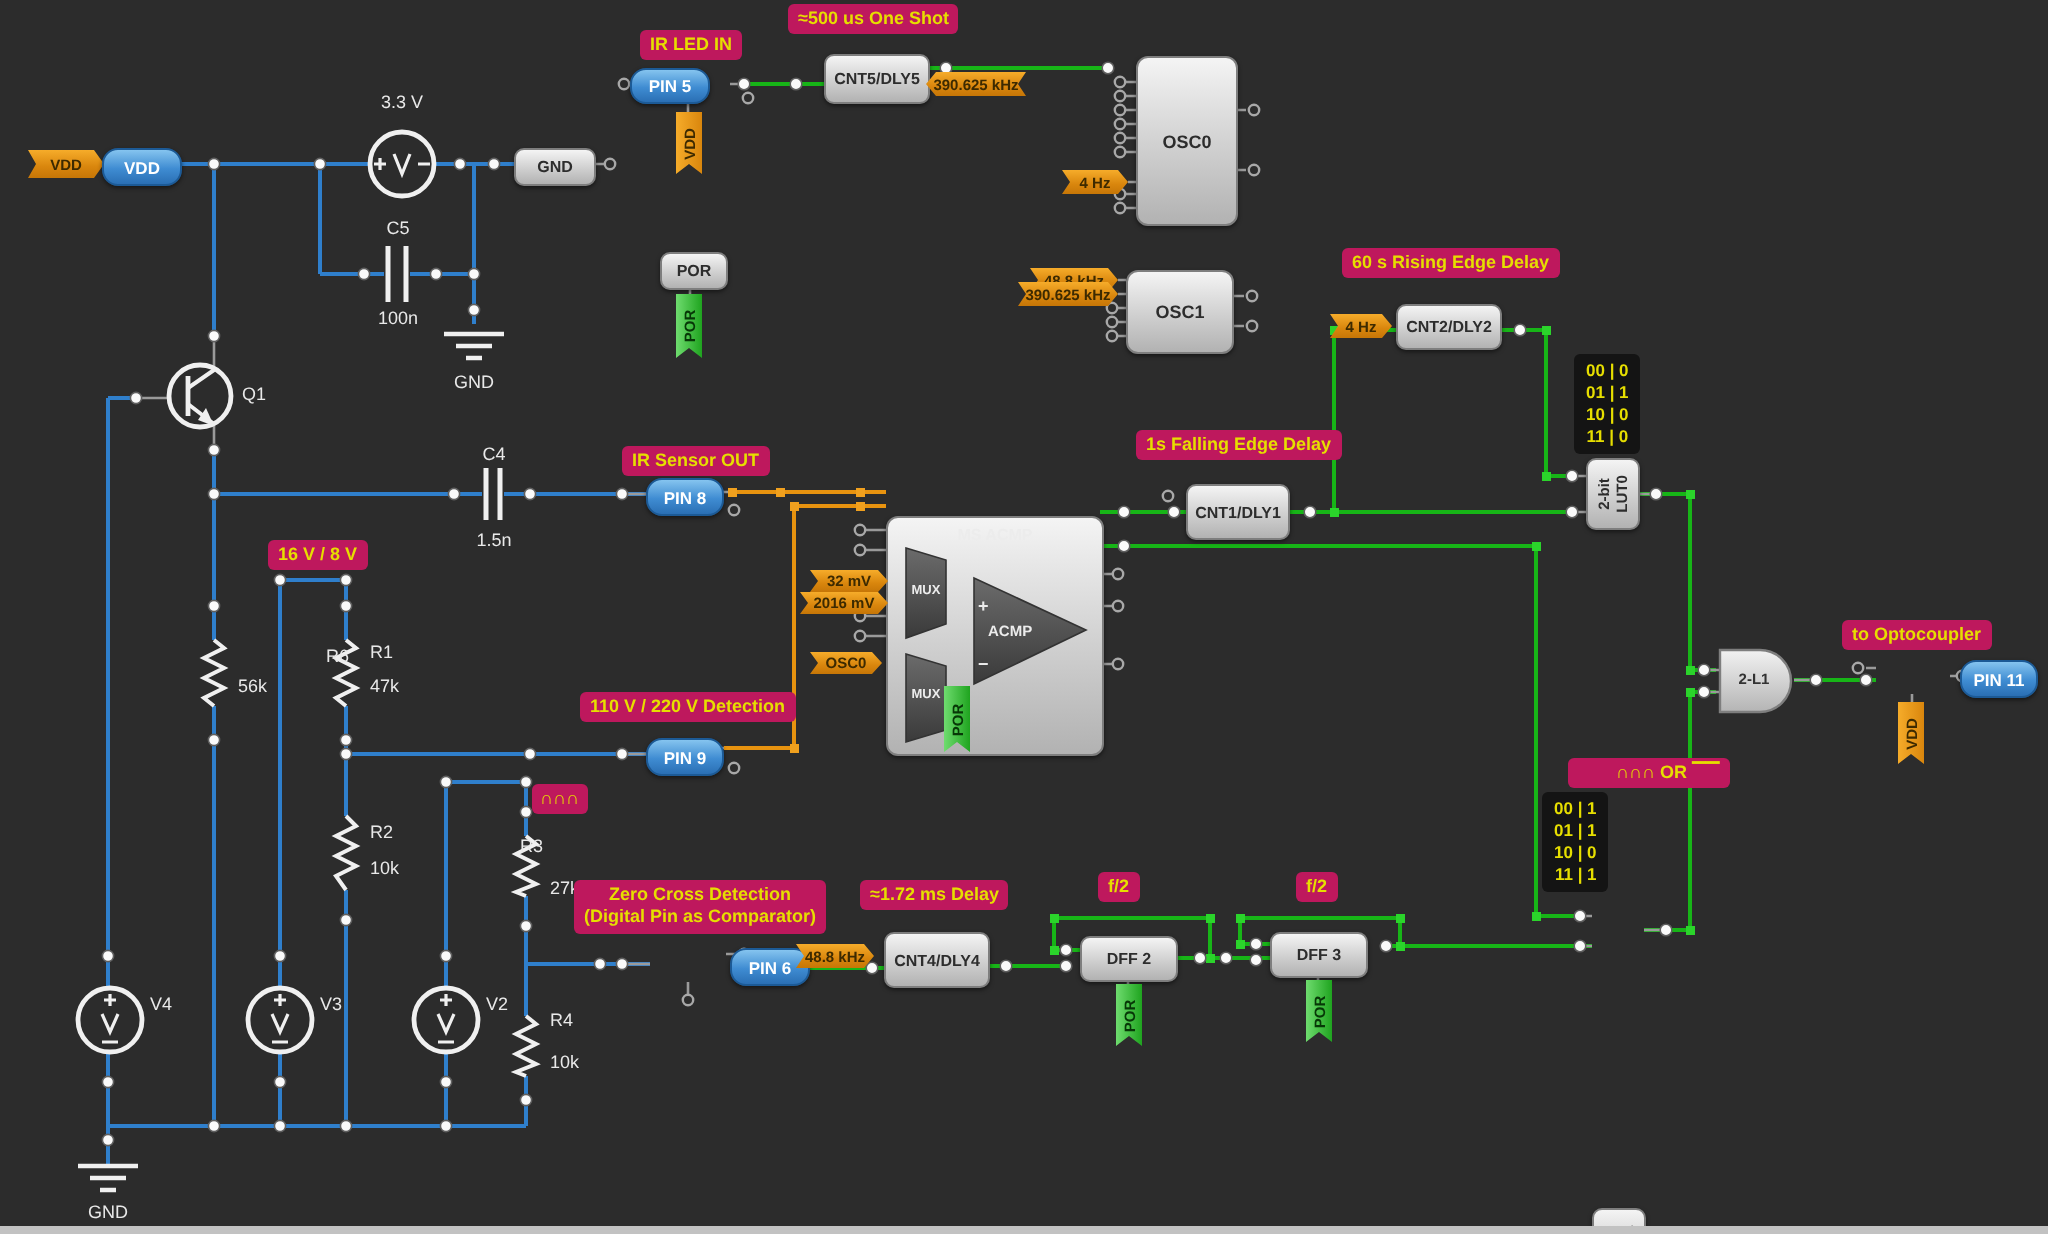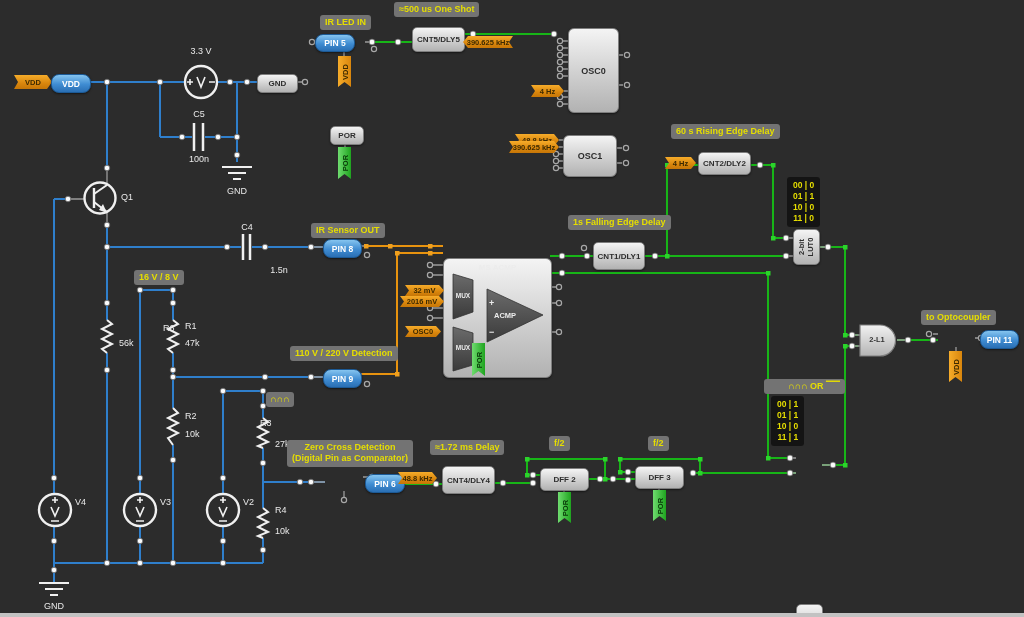--- a/index.html
+++ b/index.html
@@ -7,21 +7,21 @@
           font-family:"Liberation Sans","DejaVu Sans",sans-serif;}
   #wires{position:absolute;left:0;top:0;z-index:1;}
   .abs{position:absolute;z-index:2;}
   .blk{background:linear-gradient(#f4f4f4,#cfcfcf 55%,#b2b2b2);border:1px solid #7e7e7e;
        border-radius:5px;color:#2d2d2d;display:flex;align-items:center;justify-content:center;
        font-size:8px;font-weight:700;box-shadow:0 1px 2px rgba(0,0,0,.5);}
   .bigblk{border-radius:6px;font-size:9px;}
   .pinb{background:linear-gradient(#85c4ef,#3f8cd2 55%,#2a6fb4);border:1px solid #1c5causing;
         border:1px solid #1c5a96;border-radius:8px;color:#fff;display:flex;align-items:center;
         justify-content:center;font-size:8.5px;font-weight:700;box-shadow:0 1px 2px rgba(0,0,0,.5);}
-  .lab{background:#737373;color:#e6de00;font-size:9px;font-weight:700;padding:2px 5px;
+  .lab{background:#be185d;color:#e6de00;font-size:9px;font-weight:700;padding:2px 5px;
        border-radius:3px;white-space:nowrap;line-height:1.25;}
   .lab div{text-align:center;}
   .wlab{color:#e9e9e9;font-size:9px;white-space:nowrap;}
   .tag{background:linear-gradient(#f6ac2a,#d9860d 60%,#c67607);color:#3d2a00;font-size:7.5px;
        font-weight:700;display:flex;align-items:center;justify-content:center;white-space:nowrap;}
   .tagR{clip-path:polygon(0 0,calc(100% - 5px) 0,100% 50%,calc(100% - 5px) 100%,0 100%,4px 50%);}
   .tagL{clip-path:polygon(5px 0,100% 0,calc(100% - 4px) 50%,100% 100%,5px 100%,0 50%);}
   .ribbon{clip-path:polygon(0 0,100% 0,100% 100%,50% calc(100% - 5px),0 100%);}
   .ribbon span{position:absolute;left:50%;top:50%;transform:translate(-50%,-50%) rotate(-90deg);
        font-size:7.5px;font-weight:700;white-space:nowrap;}
@@ -364,21 +364,21 @@
 <div class="abs ribbon rib-gr" style="left:472px;top:343px;width:13px;height:33px;">
       <span>POR</span>
     </div>
 
 <div class="abs lab" style="left:568px;top:215px;">1s Falling Edge Delay</div>
 <div class="abs blk" style="left:593px;top:242px;width:50px;height:26px;">CNT1/DLY1</div>
 
 <div class="abs lab" style="left:311px;top:223px;">IR Sensor OUT</div>
 <div class="abs pinb" style="left:323px;top:239px;width:37px;height:17px;">PIN 8</div>
 <div class="abs wlab" style="left:235px;top:222px;width:24px;text-align:center;">C4</div>
-<div class="abs wlab" style="left:233px;top:265px;width:28px;text-align:center;margin-left:32px;">1.5n</div>
+<div class="abs wlab" style="left:233px;top:265px;width:28px;text-align:center;">1.5n</div>
 
 <div class="abs lab" style="left:134px;top:270px;">16 V / 8 V</div>
 <div class="abs wlab" style="left:119px;top:323px;margin-left:44px;">R6</div>
 <div class="abs wlab" style="left:119px;top:338px;">56k</div>
 <div class="abs wlab" style="left:185px;top:321px;">R1</div>
 <div class="abs wlab" style="left:185px;top:338px;">47k</div>
 <div class="abs wlab" style="left:185px;top:411px;">R2</div>
 <div class="abs wlab" style="left:185px;top:429px;">10k</div>
 <div class="abs wlab" style="left:260px;top:418px;">R3</div>
 <div class="abs wlab" style="left:275px;top:439px;">27k</div>
@@ -406,21 +406,21 @@
 <div class="abs lab" style="left:648px;top:436px;">f/2</div>
 <div class="abs blk" style="left:540px;top:468px;width:47px;height:21px;">DFF 2</div>
 <div class="abs blk" style="left:635px;top:466px;width:47px;height:21px;">DFF 3</div>
 <div class="abs ribbon rib-gr" style="left:558px;top:492px;width:13px;height:31px;">
       <span>POR</span>
     </div>
 <div class="abs ribbon rib-gr" style="left:653px;top:490px;width:13px;height:31px;">
       <span>POR</span>
     </div>
 
-<div class="abs lab" style="left:764px;top:379px;padding-left:24px;">∩∩∩ OR ▔▔</div>
+<div class="abs lab" style="left:784px;top:379px;padding-left:24px;">∩∩∩ OR ▔▔</div>
 <div class="abs tt" style="left:771px;top:396px;text-align:right;">
   <div>00 | 1</div>
   <div>01 | 1</div>
   <div>10 | 0</div>
   <div>11 | 1</div>
 </div>
 <div class="abs blk vblk" style="left:796px;top:448px;width:25px;height:34px;">
   <div class="vtext">
     <span>2-bit</span><br><span>LUT2</span>
   </div>

